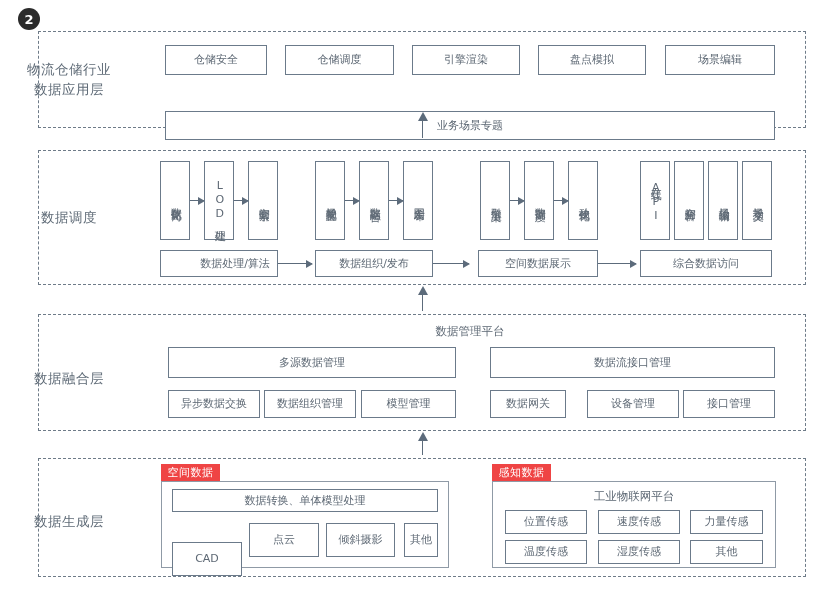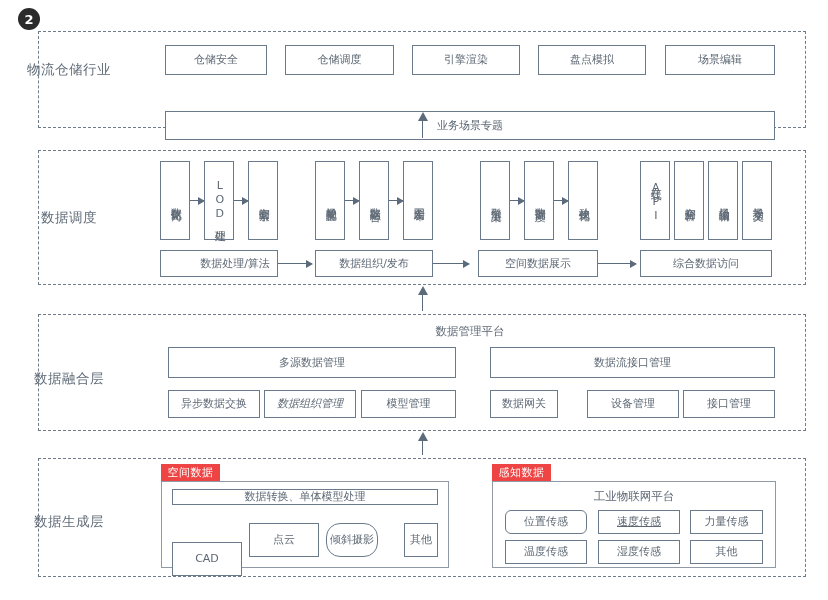--- a/index.html
+++ b/index.html
@@ -116,20 +116,21 @@
 <body>
 
 <div class="canvas">
 
   <div class="badge">2</div>
 
   <div class="layer" style="left:38px;top:31px;width:768px;height:97px;"></div>
 
   <div class="layer-label" style="top:59px;">
     <div>物流仓储行业</div>
+    <div>数据应用层</div>
   </div>
 
   <div class="box" style="left:165px;top:45px;width:102px;height:30px;">仓储安全</div>
   <div class="box" style="left:285px;top:45px;width:109px;height:30px;">仓储调度</div>
   <div class="box" style="left:412px;top:45px;width:108px;height:30px;">引擎渲染</div>
   <div class="box" style="left:538px;top:45px;width:108px;height:30px;">盘点模拟</div>
   <div class="box" style="left:665px;top:45px;width:110px;height:30px;">场景编辑</div>
 
   <div class="box" style="left:165px;top:87px;width:610px;height:29px;margin-top:24px;">业务场景专题</div>
 
@@ -179,47 +180,47 @@
   <div class="layer" style="left:38px;top:314px;width:768px;height:117px;"></div>
 
   <div class="layer-label" style="top:368px;">
     <div>数据融合层</div>
   </div>
 
   <div class="panel-title" style="left:165px;top:324px;width:610px;">数据管理平台</div>
 
   <div class="box" style="left:168px;top:347px;width:288px;height:31px;">多源数据管理</div>
   <div class="box" style="left:168px;top:390px;width:92px;height:28px;">异步数据交换</div>
-  <div class="box" style="left:264px;top:390px;width:92px;height:28px;font-style:italic;">数据组织管理</div>
+  <div class="box" style="left:264px;top:390px;width:92px;height:28px;">数据组织管理</div>
   <div class="box" style="left:361px;top:390px;width:95px;height:28px;">模型管理</div>
 
   <div class="box" style="left:490px;top:347px;width:285px;height:31px;">数据流接口管理</div>
-  <div class="box" style="left:490px;top:390px;width:68px;height:28px;">数据网关</div>
+  <div class="box" style="left:490px;top:390px;width:76px;height:28px;">数据网关</div>
   <div class="box" style="left:587px;top:390px;width:92px;height:28px;">设备管理</div>
   <div class="box" style="left:683px;top:390px;width:92px;height:28px;">接口管理</div>
 
   <div class="arrow-u" style="left:422px;top:440px;height:15px;"></div>
 
   <div class="layer" style="left:38px;top:458px;width:768px;height:119px;"></div>
 
   <div class="layer-label" style="top:511px;">
     <div>数据生成层</div>
   </div>
 
   <div class="panel-tab" style="left:161px;top:464px;width:59px;height:17px;">空间数据</div>
   <div class="panel" style="left:161px;top:481px;width:288px;height:87px;"></div>
-  <div class="box thin" style="left:172px;top:489px;width:266px;height:16px;text-align:right;">数据转换、单体模型处理</div>
+  <div class="box thin" style="left:172px;top:489px;width:266px;height:23px;text-align:right;">数据转换、单体模型处理</div>
   <div class="box thin" style="left:172px;top:542px;width:70px;height:34px;">CAD</div>
   <div class="box thin" style="left:249px;top:523px;width:70px;height:34px;">点云</div>
-  <div class="box thin" style="left:326px;top:523px;width:52px;height:34px;border-radius:14px;">倾斜摄影</div>
+  <div class="box thin" style="left:326px;top:523px;width:69px;height:34px;">倾斜摄影</div>
   <div class="box thin" style="left:404px;top:523px;width:34px;height:34px;">其他</div>
 
   <div class="panel-tab" style="left:492px;top:464px;width:59px;height:17px;">感知数据</div>
   <div class="panel" style="left:492px;top:481px;width:284px;height:87px;"></div>
   <div class="panel-title" style="left:492px;top:489px;width:284px;">工业物联网平台</div>
-  <div class="box thin" style="left:505px;top:510px;width:82px;height:24px;border-radius:6px;">位置传感</div>
-  <div class="box thin" style="left:598px;top:510px;width:82px;height:24px;text-decoration:underline;">速度传感</div>
+  <div class="box thin" style="left:505px;top:510px;width:82px;height:24px;">位置传感</div>
+  <div class="box thin" style="left:598px;top:510px;width:82px;height:24px;">速度传感</div>
   <div class="box thin" style="left:690px;top:510px;width:73px;height:24px;">力量传感</div>
   <div class="box thin" style="left:505px;top:540px;width:82px;height:24px;">温度传感</div>
   <div class="box thin" style="left:598px;top:540px;width:82px;height:24px;">湿度传感</div>
   <div class="box thin" style="left:690px;top:540px;width:73px;height:24px;">其他</div>
 
 </div>
 
 </body></html>

